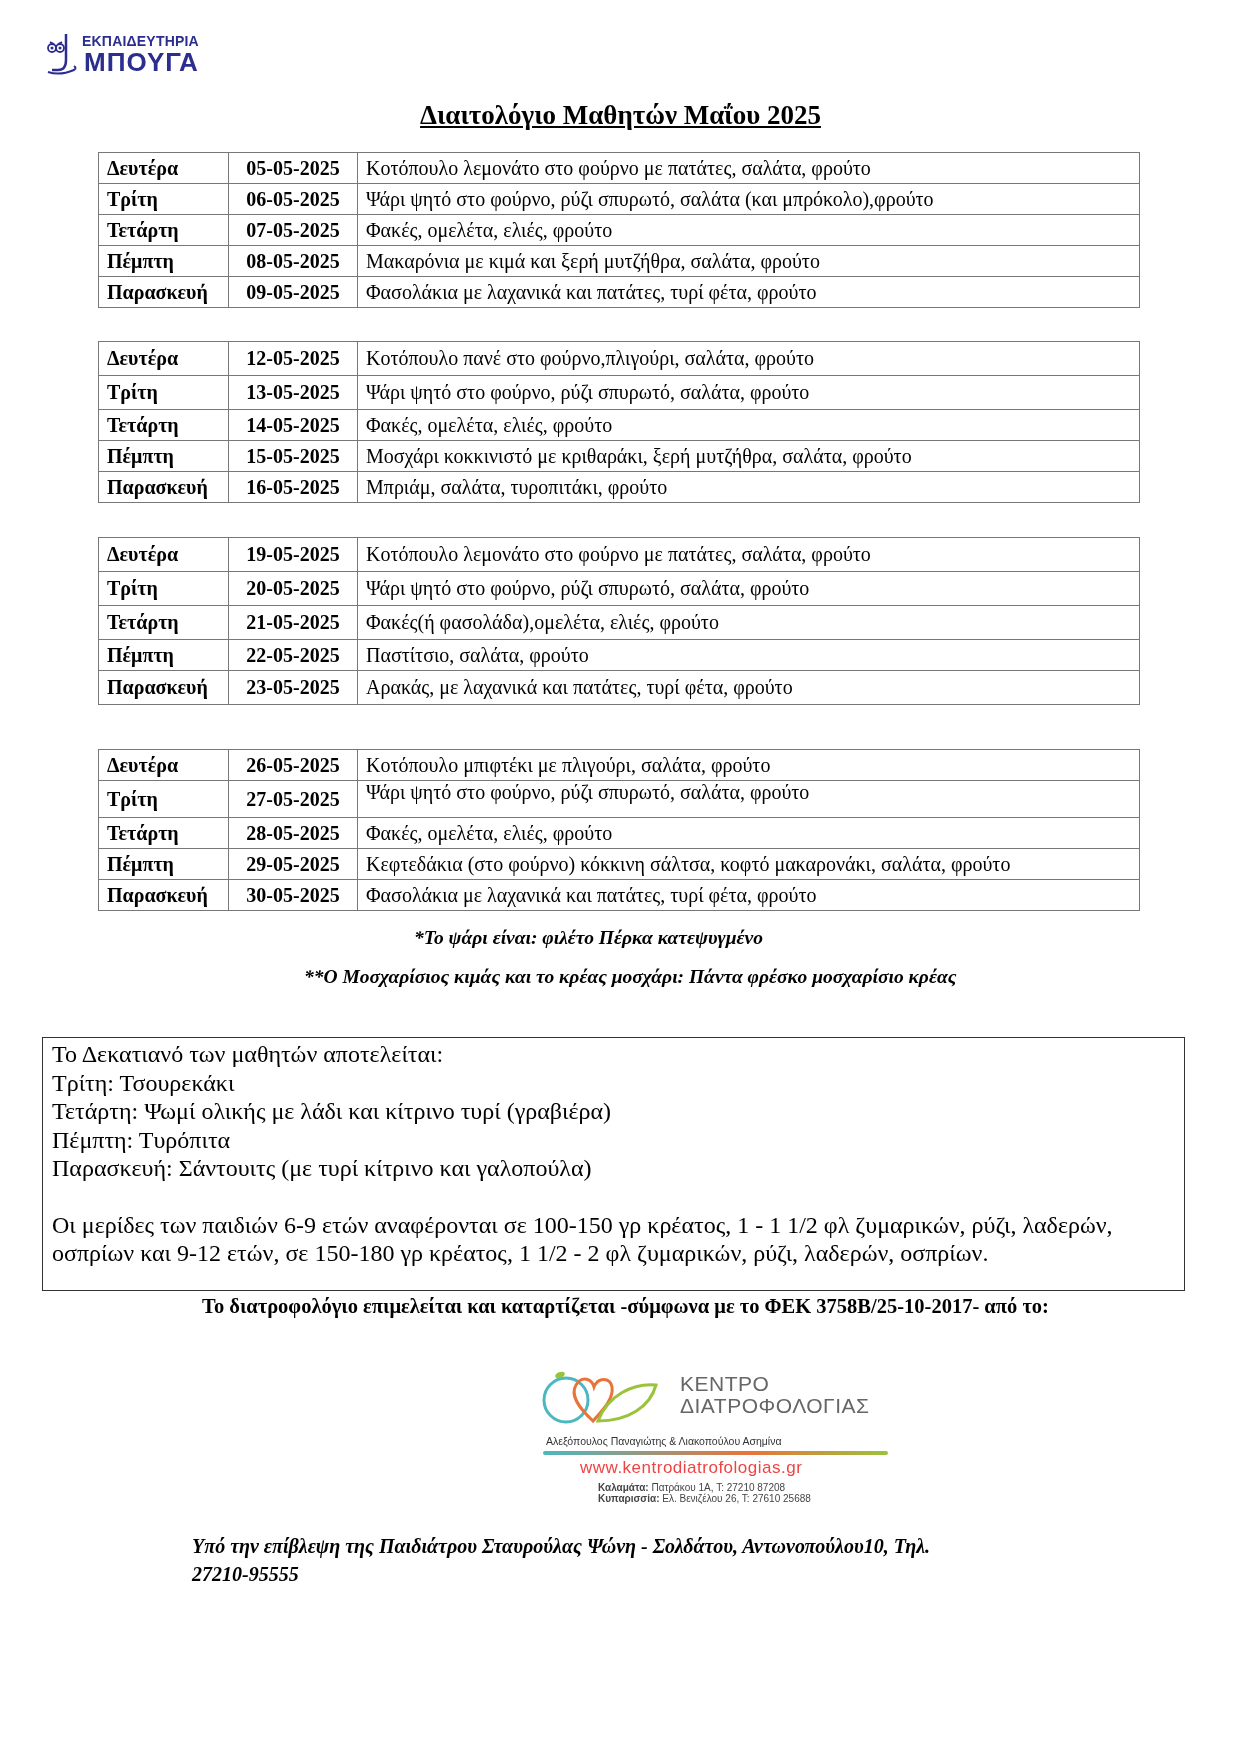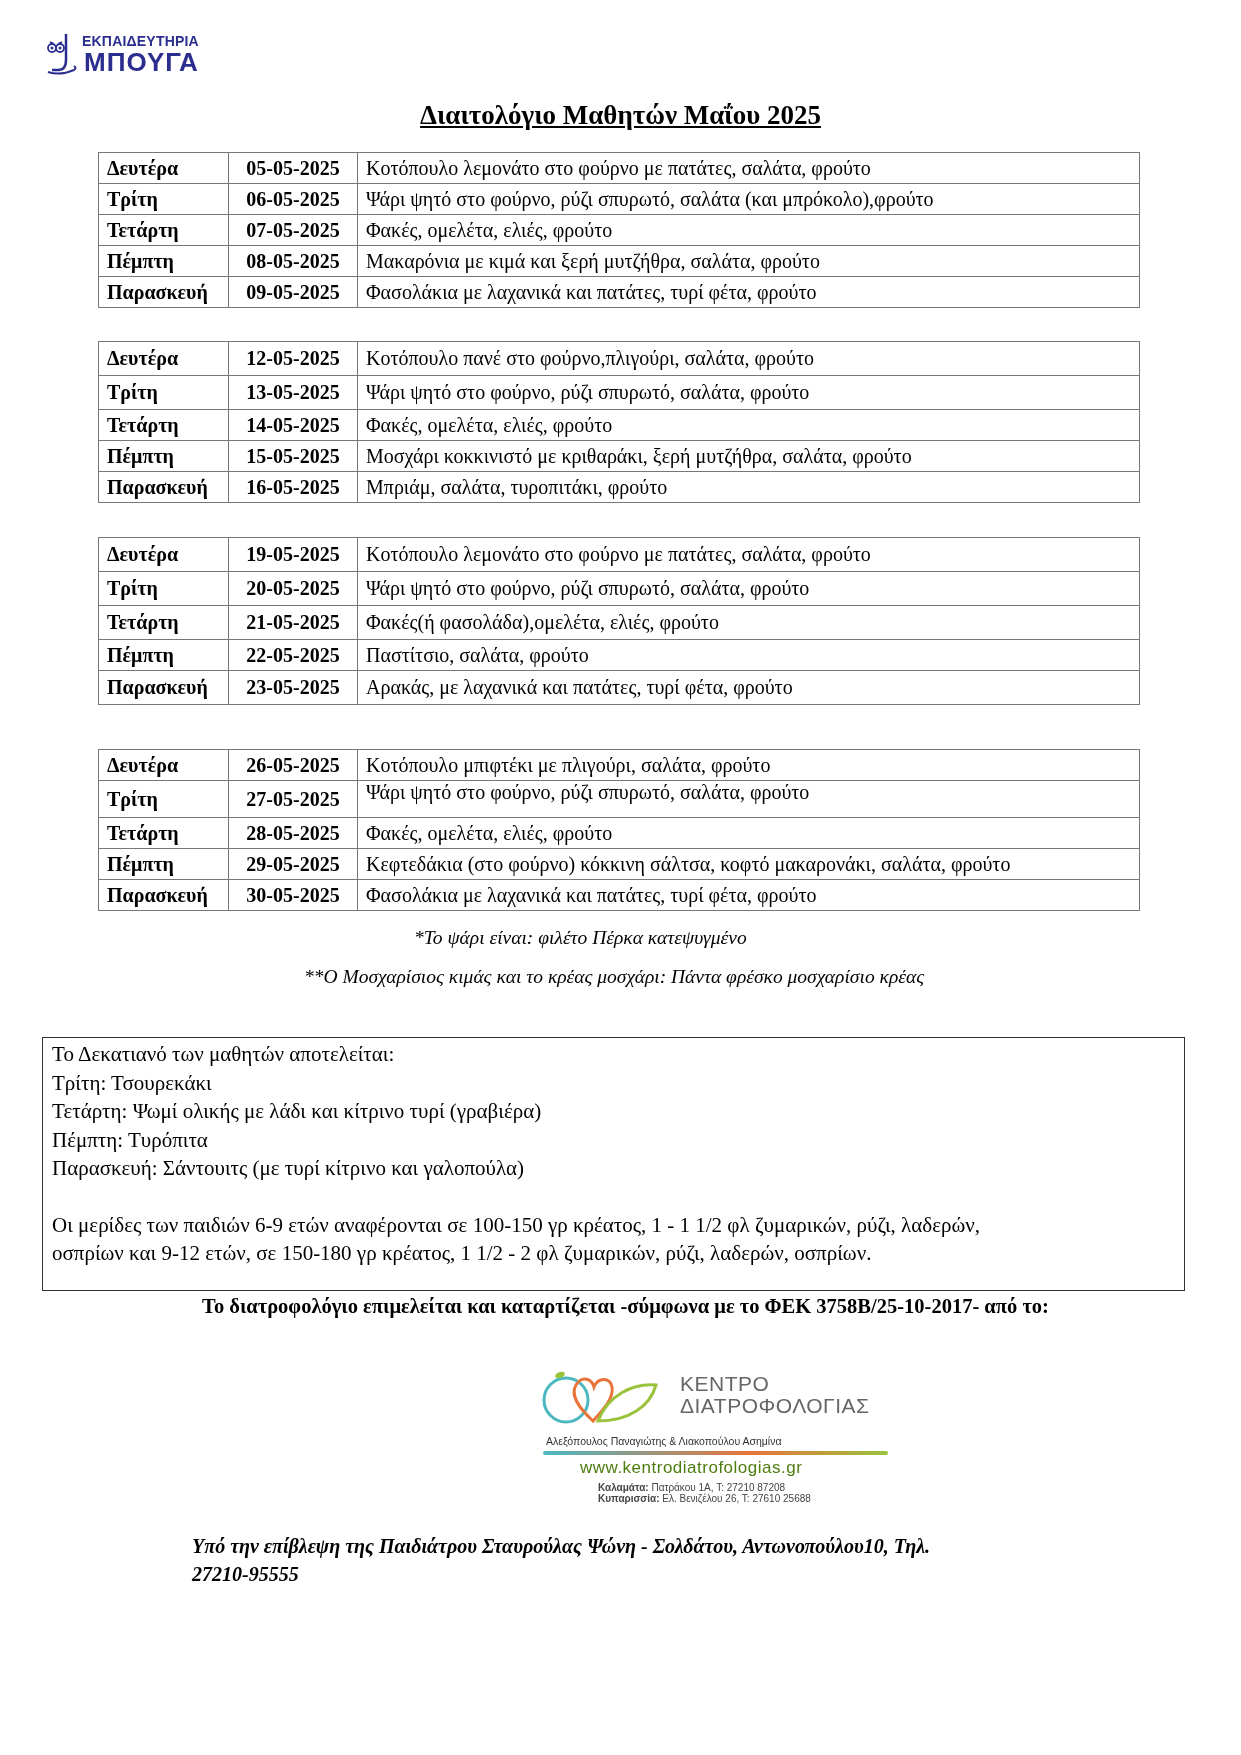--- a/index.html
+++ b/index.html
@@ -8,30 +8,30 @@
   .logo svg { width:34px; height:48px; }
   .logo-text { margin-left:4px; color:#2b2e8f; font-family:"Liberation Sans", sans-serif; font-weight:bold; line-height:1;text-align:right; }
   .logo-t1 { font-size:14px; letter-spacing:0.2px; }
   .logo-t2 { font-size:26px; letter-spacing:1px; margin-top:1px; }
   .title { position:absolute; left:0; width:1241px; top:100px; text-align:center; font-size:27px; font-weight:bold; text-decoration:underline; box-sizing:border-box; }
   table.week { position:absolute; left:88px; width:1042px; border-collapse:collapse;margin-left:10px; }
   table.week td { border:1.5px solid #777; font-size:20px; padding:0 8px; height:30px; vertical-align:middle; white-space:nowrap; }
   table.week td.day { width:113px; font-weight:bold; }
   table.week td.date { width:112px; font-weight:bold; text-align:center; }
   table.week td.menu { }
-  .note { position:absolute; font-style:italic; font-size:19.5px; }
-  .box { position:absolute; left:42px; top:1037px; width:1143px; height:254px; border:1.5px solid #333; box-sizing:border-box; padding:2px 9px; font-size:21px; line-height:28.5px; }
+  .note { position:absolute; font-style:italic; font-size:19.5px;font-weight:bold; }
+  .box { position:absolute; left:42px; top:1037px; width:1143px; height:254px; border:1.5px solid #333; box-sizing:border-box; padding:2px 9px; font-size:24px; line-height:28.5px; }
   .box p { margin:0; }
   .box .spacer { height:28px; }
   .fek { position:absolute; left:0; width:1241px; top:1295px; text-align:center; font-weight:bold; font-size:20.5px; padding-left:10px; box-sizing:border-box; }
   .kd-logo { position:absolute; left:510px; top:1355px; width:350px; height:140px; font-family:Liberation Sans, sans-serif;margin-left:28px; }
   .kd-title { position:absolute; left:142px; top:18px; color:#666; font-size:21px; line-height:22px; letter-spacing:0.5px; }
   .kd-names { position:absolute; left:8px; top:80px; font-size:10.5px; color:#333; white-space:nowrap; }
   .kd-bar { position:absolute; left:5px; top:96px; width:345px; height:4px; border-radius:2px; background:linear-gradient(90deg,#4bb8c0,#e8743b 60%,#9ac33c); }
-  .kd-url { position:absolute; left:42px; top:103px; font-size:17px; color:#4d7c0f; letter-spacing:0.5px; }
+  .kd-url { position:absolute; left:42px; top:103px; font-size:17px; color:#ef4444; letter-spacing:0.5px; }
   .kd-addr { position:absolute; left:60px; font-size:10px; color:#444; white-space:nowrap; }
   .kd-addr b { font-weight:bold; }
   .sign { position:absolute; left:192px; top:1532px; font-style:italic; font-weight:bold; font-size:20px; line-height:28px; width:900px; }
 </style>
 </head>
 <body>
 
 <div class="logo">
   <svg viewBox="0 0 34 48">
     <path d="M22 4 L22 30 Q22 40 14 40 L8 40" stroke="#2b2e8f" stroke-width="2.5" fill="none"></path>

